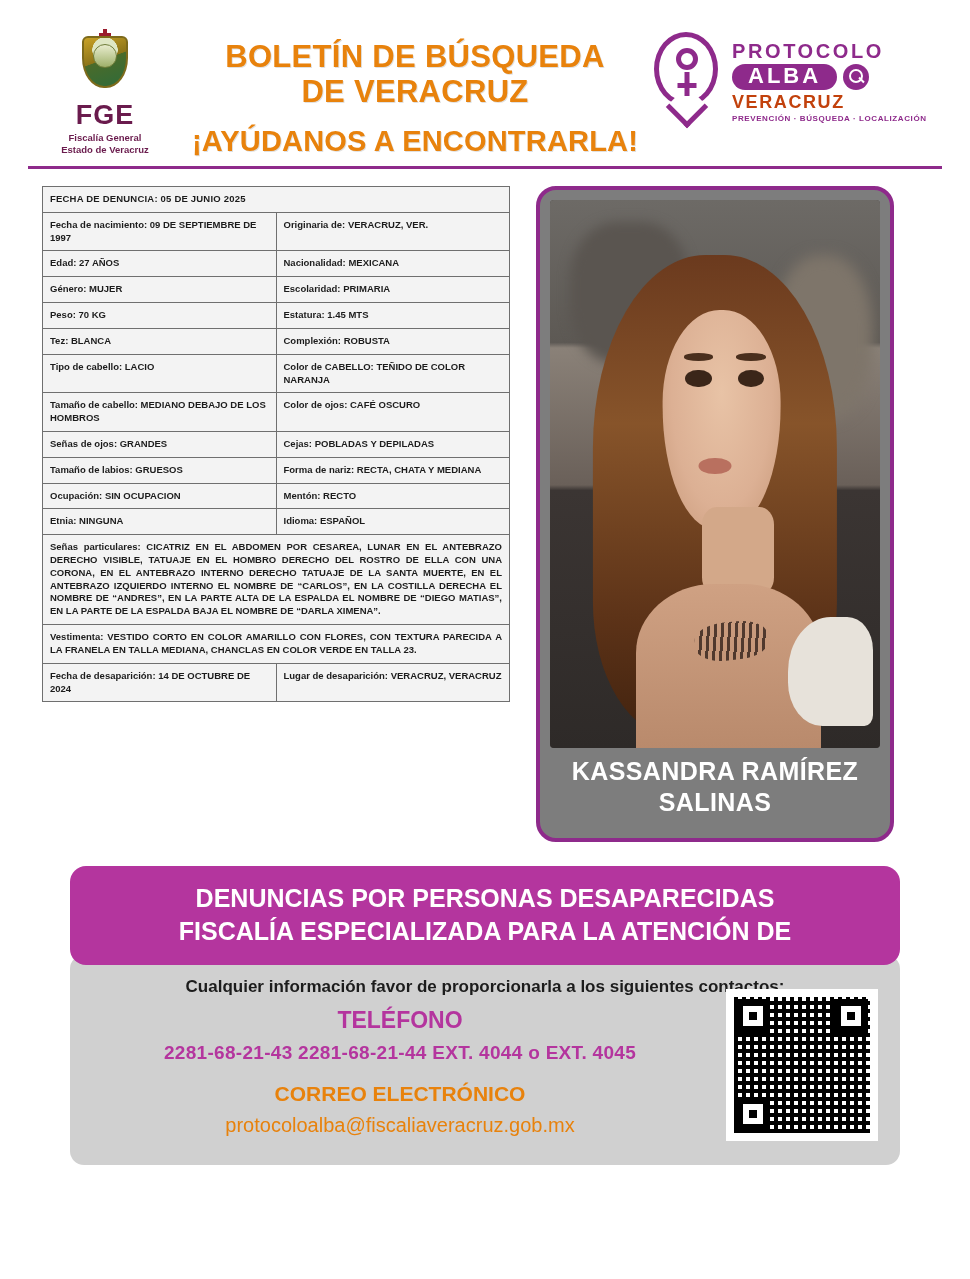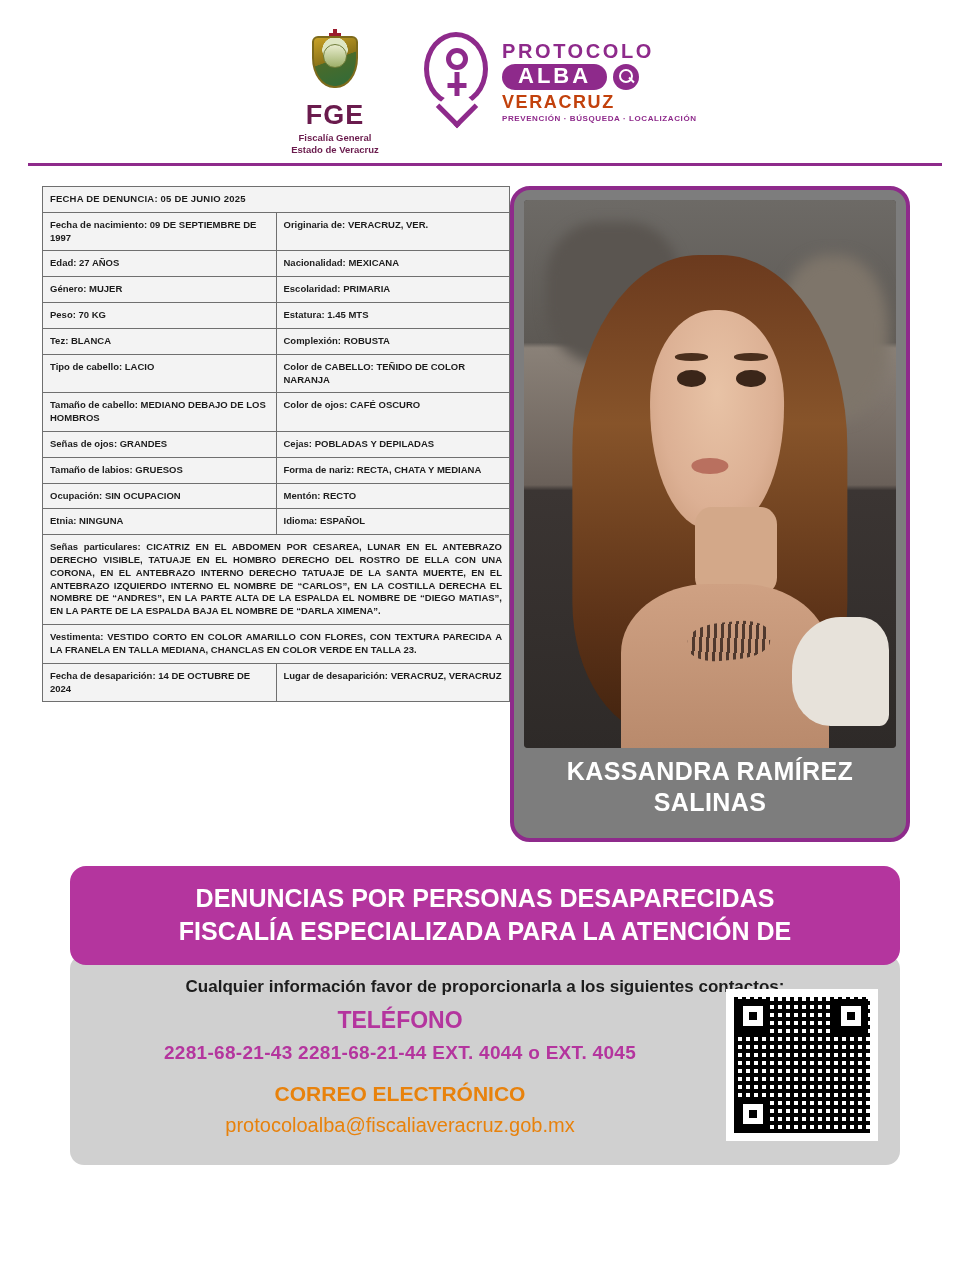--- a/index.html
+++ b/index.html
@@ -250,20 +250,21 @@
   .header-rule {
     height: 3px;
     background: #8e2a8b;
     margin: 8px 28px 0 28px;
   }
 
   
   .main {
     display: flex;
     padding: 14px 28px 0 42px;
+    gap: 26px;
   }
 
   
   .table-wrap { width: 468px; }
   table.data {
     width: 100%;
     border-collapse: collapse;
     table-layout: fixed;
   }
   table.data td {
@@ -283,21 +284,21 @@
     letter-spacing: .2px;
   }
   td.notes {
     text-align: justify;
     line-height: 1.45;
     padding: 7px 8px 8px 8px;
   }
 
   
   .photo-wrap {
-    width: 400px;
+    width: 358px;
     border: 4px solid #8e2a8b;
     border-radius: 20px;
     background: #7d7d7d;
     padding: 10px 10px 4px 10px;
     height: 656px;
     display: flex;
     flex-direction: column;
   }
   .photo {
     width: 100%;
@@ -518,20 +519,25 @@
         <div class="cross"></div>
         <div class="crest"></div>
       </div>
       <div class="fge-text">FGE</div>
       <div class="fge-sub">
         <div>Fiscalía General</div>
         <div>Estado de Veracruz</div>
       </div>
     </div>
 
+    <div class="title-block">
+      <div class="title-main">BOLETÍN DE BÚSQUEDA</div>
+      <div class="title-main">DE VERACRUZ</div>
+      <div class="title-help">¡AYÚDANOS A ENCONTRARLA!</div>
+    </div>
 
     <div class="alba-block">
       <div class="alba-pin">
         <div class="pin"></div>
         <div class="pin-tip"></div>
         <div class="venus"></div>
         <div class="venus-stem"></div>
         <div class="venus-bar"></div>
       </div>
       <div class="alba-text">

